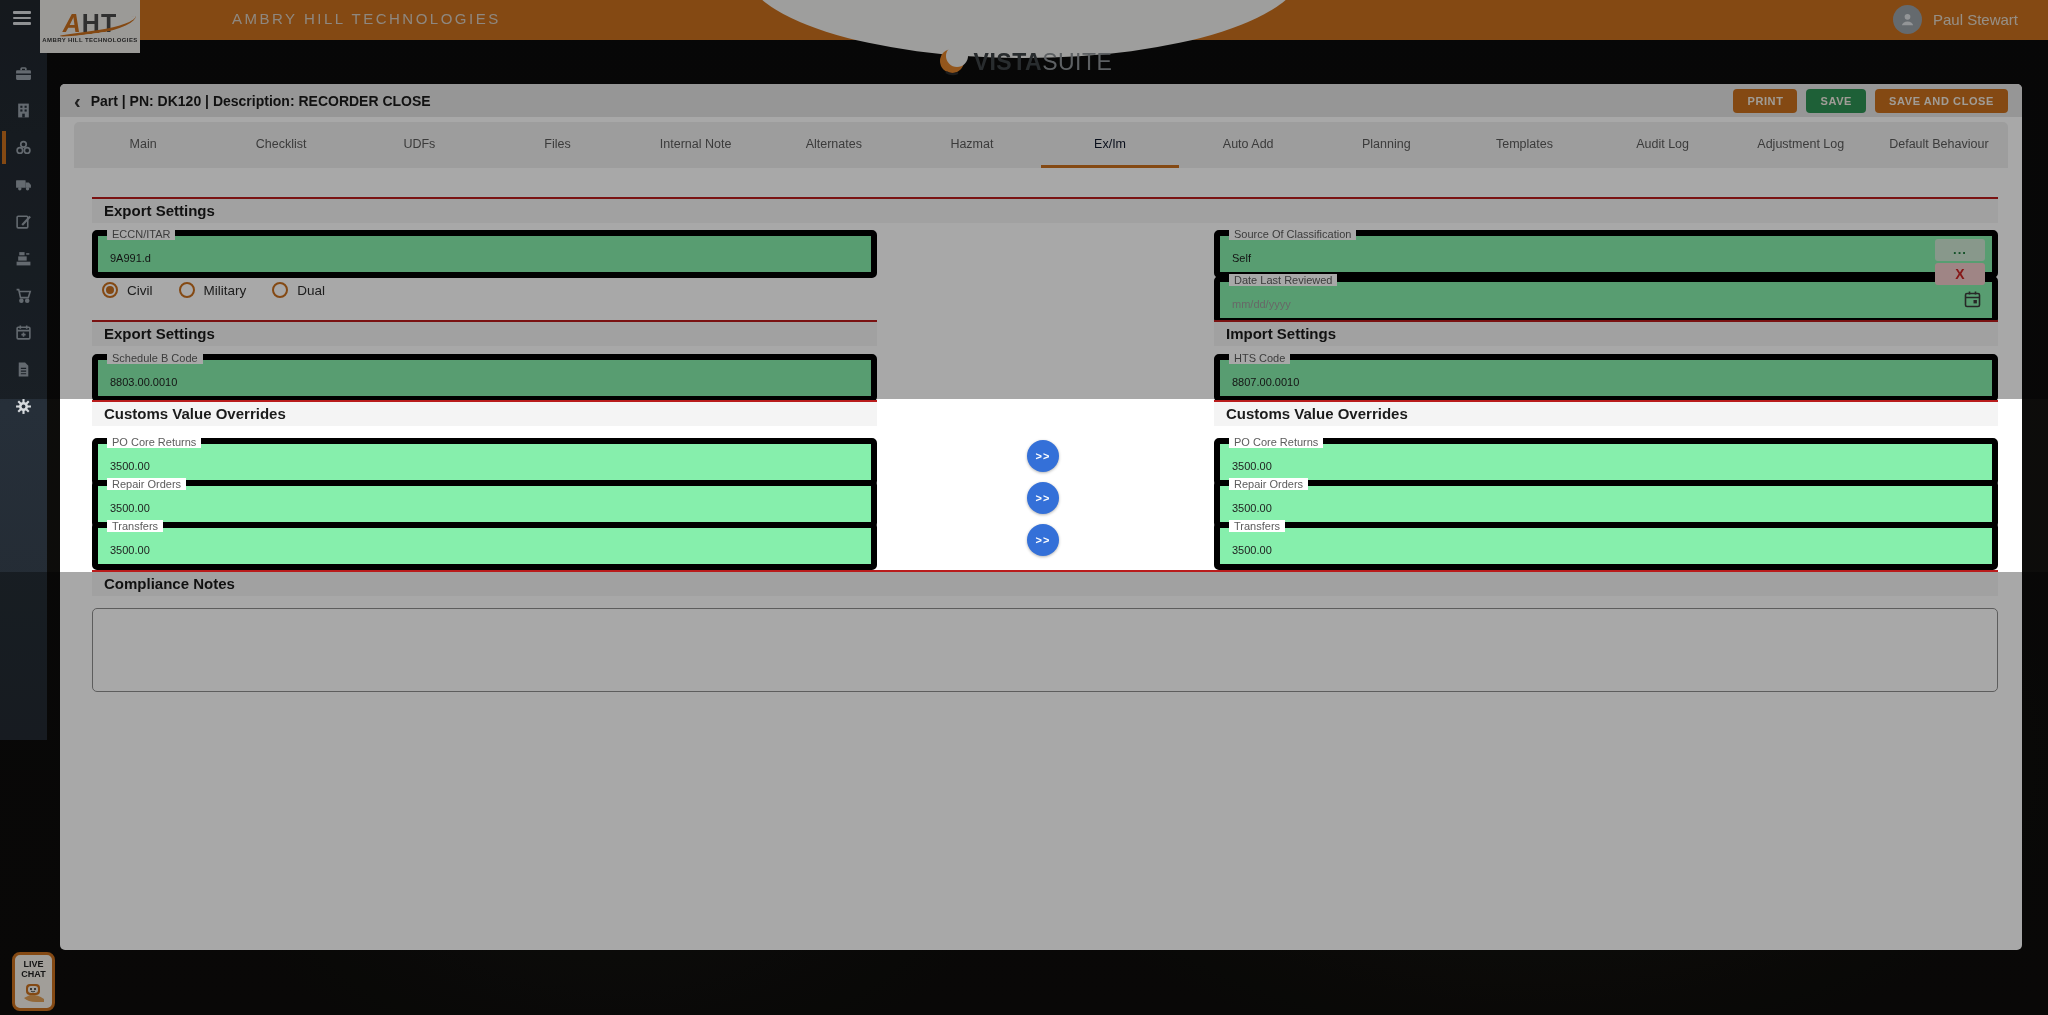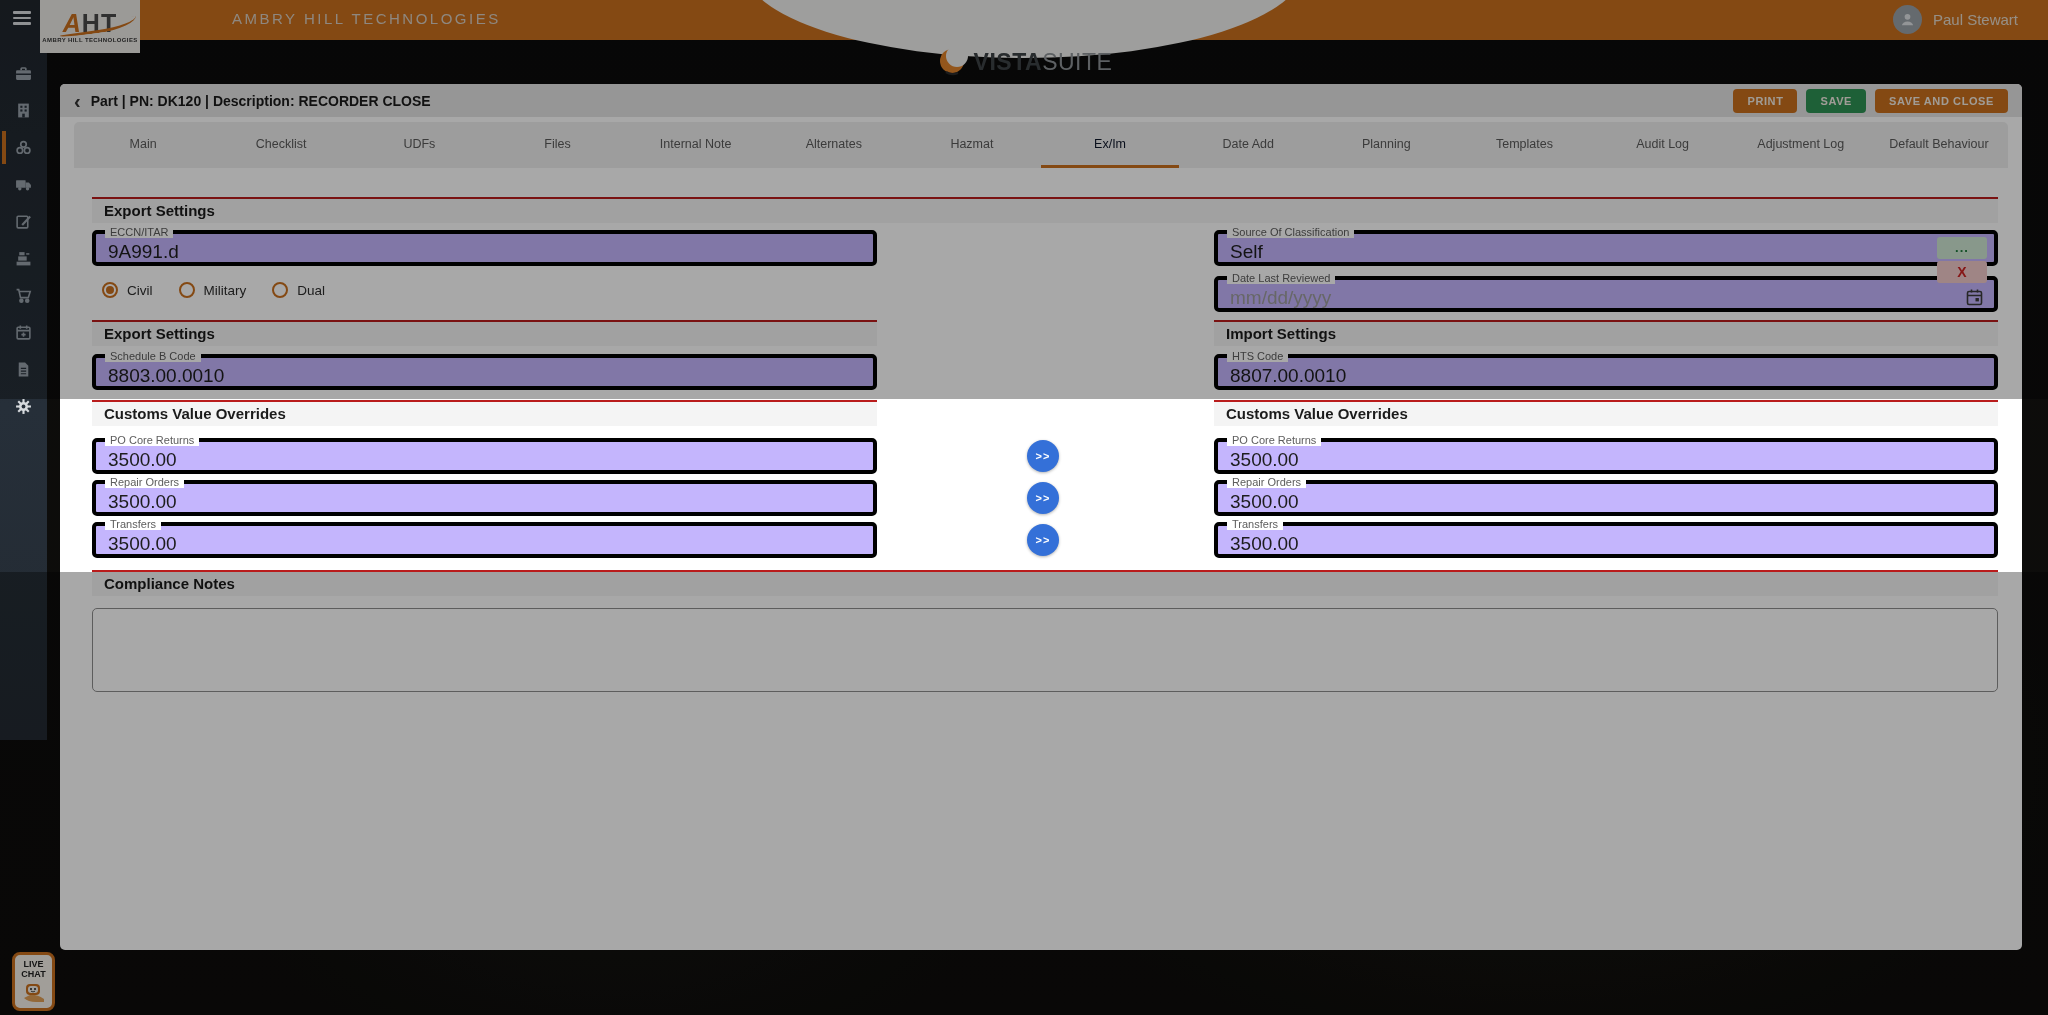--- a/index.html
+++ b/index.html
@@ -67,24 +67,24 @@
     cursor:pointer; border-bottom:3px solid transparent; }
   .tab.active { color:#0f172a; border-bottom-color:#C96F1D; }
 
   
   .sec-header { position:absolute; height:26px; background:#f4f4f4; border-top:2px solid #b91c1c;
     font-size:15px; font-weight:bold; color:#1b1b1b; padding:3px 12px 0; }
   .w-full { left:32px; width:1906px; }
   .w-left { left:32px; width:785px; }
   .w-right { left:1154px; width:784px; }
 
-  .field { position:absolute; height:36px; border:4px solid #000000; border-radius:5px; background:#c4b5fd; }
+  .field { position:absolute; height:48px; border:6px solid #000000; border-radius:5px; background:#86efac; }
   .flabel { position:absolute; top:-8px; left:9px; font-size:11px; color:#5c5c5c; background:#fff; padding:0 5px; z-index:1; }
   .field input { position:absolute; inset:0; border:none; background:transparent; outline:none;
-    padding:8px 12px 0; font-size:19px; color:#1d1d1d; font-family:"Liberation Sans",sans-serif; width:100%; }
+    padding:8px 12px 0; font-size:11px; color:#1d1d1d; font-family:"Liberation Sans",sans-serif; width:100%; }
   .field input::placeholder { color:#9d9d9d; }
   .icon-right { position:absolute; right:10px; top:8px; width:19px; height:19px; color:#3c3c3c; cursor:pointer; }
 
   .btn-stack { position:absolute; right:7px; top:3px; width:50px; z-index:2; }
   .mini-btn { width:50px; height:22px; border:none; border-radius:3px; cursor:pointer; display:block;
     font-weight:bold; font-family:"Liberation Sans",sans-serif; }
   .mini-dots { background:#cfe7d3; color:#1e7a3c; font-size:13px; letter-spacing:1px; line-height:10px; margin-bottom:2px; }
   .mini-x { background:#f2caca; color:#cc2424; font-size:14px; }
 
   .radio-row { position:absolute; display:flex; gap:26px; align-items:center; }
@@ -251,21 +251,21 @@
 
   <div class="tabbar">
     <div class="tab">Main</div>
     <div class="tab">Checklist</div>
     <div class="tab">UDFs</div>
     <div class="tab">Files</div>
     <div class="tab">Internal Note</div>
     <div class="tab">Alternates</div>
     <div class="tab">Hazmat</div>
     <div class="tab active">Ex/Im</div>
-    <div class="tab">Date Add</div>
+    <div class="tab">Auto Add</div>
     <div class="tab">Planning</div>
     <div class="tab">Templates</div>
     <div class="tab">Audit Log</div>
     <div class="tab">Adjustment Log</div>
     <div class="tab">Default Behaviour</div>
   </div>
 
   <div class="sec-header w-full" style="top:113px;">Export Settings</div>
 
   <div class="field w-left" style="top:146px;">

